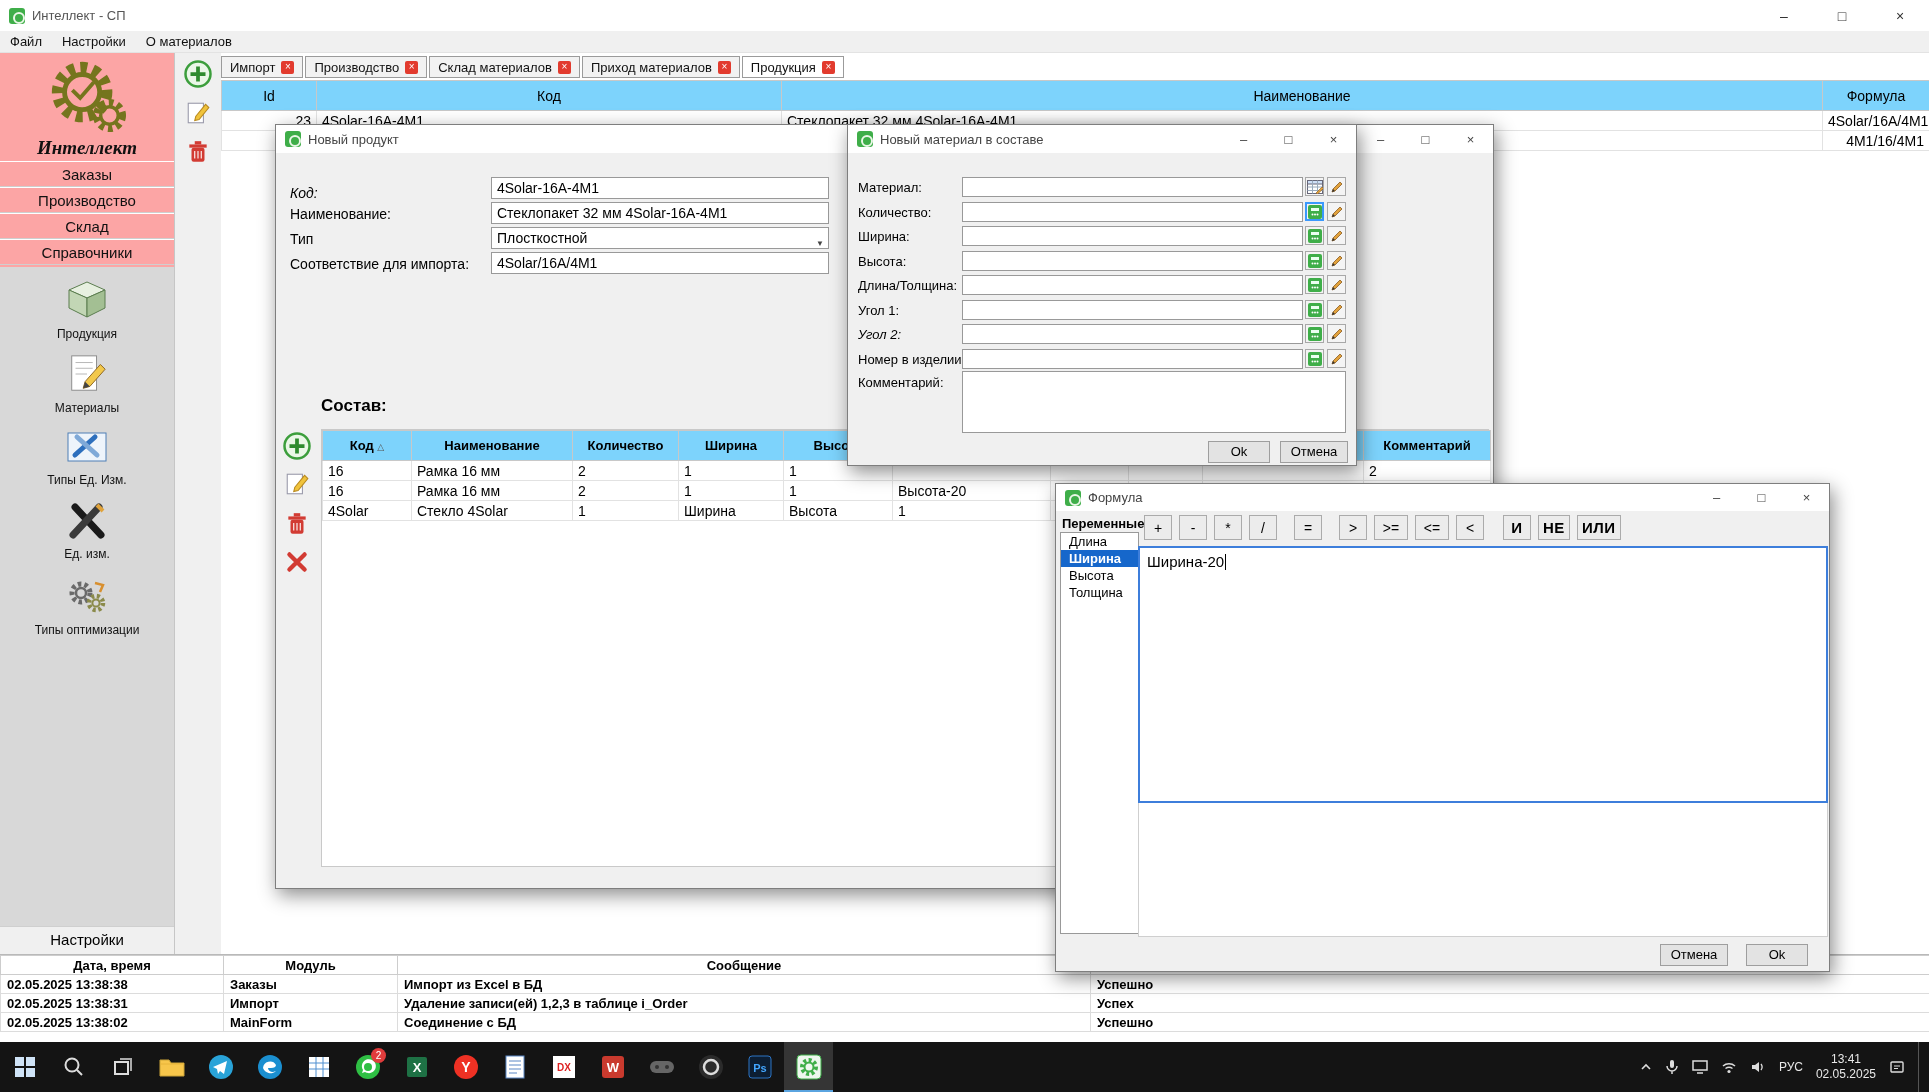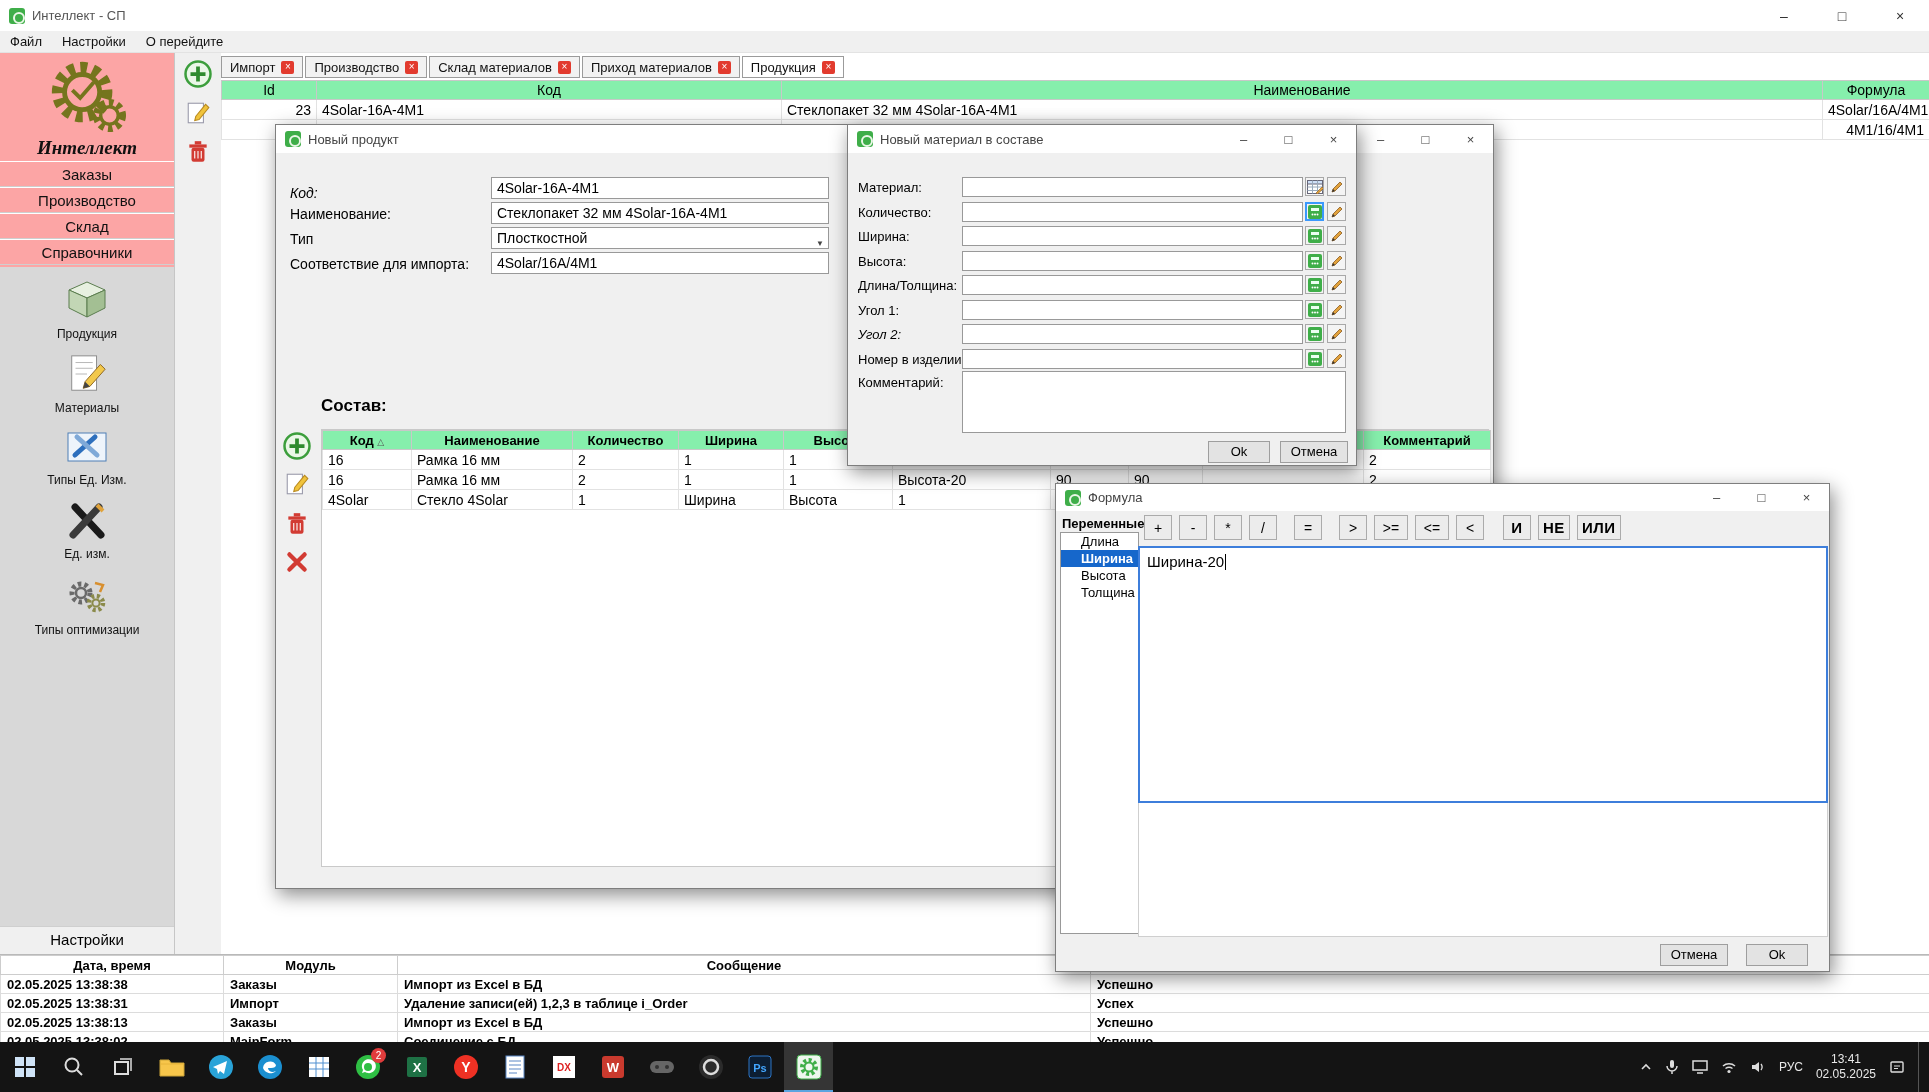--- a/index.html
+++ b/index.html
@@ -31,21 +31,21 @@
   
   .toolstrip { position:absolute; left:175px; top:53px; width:46px; height:901px; background:#f0f0f0; }
   .tool-btn { width:36px; height:36px; margin:3px auto; display:flex; align-items:center; justify-content:center; }
   .content { position:absolute; left:221px; top:53px; width:1708px; height:901px; background:#fff; }
   .tabbar { position:absolute; left:0; top:3px; height:22px; display:flex; }
   .tab { display:flex; align-items:center; gap:6px; padding:0 8px; border:1px solid #9b9b9b; background:#f2f2f2; font-size:13px; margin-right:2px; color:#111; }
   .tab.active { background:#fff; }
   .tab-close { width:13px; height:13px; background:#e23b2e; color:#fff; font-size:10px; line-height:12px; text-align:center; border-radius:2px; }
 
   table.grid { border-collapse:collapse; table-layout:fixed; background:#fff; }
-  .grid th { border:1px solid #c8c8c8; font-weight:normal; font-size:14px; height:19px; background:#86efac; overflow:hidden; white-space:nowrap; }
+  .grid th { border:1px solid #c8c8c8; font-weight:normal; font-size:14px; height:30px; background:#7dd3fc; overflow:hidden; white-space:nowrap; }
   .grid td { border:1px solid #e2e2e2; font-size:14px; height:20px; padding:0 5px; white-space:nowrap; overflow:hidden; color:#000; }
   .ta-r { text-align:right; } .ta-l { text-align:left; }
 
   
   .log-wrap { position:absolute; left:0; top:954px; width:1929px; height:88px; overflow:hidden; background:#fff; border-top:1px solid #b9b9b9; }
   .log th { border:1px solid #cdcdcd; font-size:13px; font-weight:bold; height:19px; background:#fff; }
   .log td { border:1px solid #dcdcdc; font-size:13px; font-weight:bold; height:19px; padding:0 6px; white-space:nowrap; overflow:hidden; }
 
   
   .dialog { position:absolute; background:#f0f0f0; border:1px solid #7e7e7e; box-shadow:3px 6px 18px rgba(0,0,0,.45); }
@@ -55,21 +55,21 @@
   .tlabel { position:absolute; font-size:14px; color:#000; white-space:nowrap; }
   .tinput { position:absolute; height:22px; border:1px solid #999; background:#fff; font-size:14px; padding:0 5px; font-family:inherit; color:#000; }
   .sel-box { position:absolute; height:22px; border:1px solid #999; background:#fff; font-size:14px; padding:0 18px 0 5px; line-height:20px; color:#000; }
   .sel-box .arrow { position:absolute; right:4px; top:6px; font-size:8px; color:#444; }
   .btn { position:absolute; height:22px; background:#e3e3e3; border:1px solid #9e9e9e; font-size:13px; text-align:center; line-height:20px; color:#000; font-family:inherit; }
   .mini-btn { position:absolute; width:19px; height:19px; background:#f4f4f4; border:1px solid #a8a8a8; display:flex; align-items:center; justify-content:center; }
   .mini-btn.focused { border:2px solid #3b99fc; }
 
   
   .listbox { position:absolute; background:#fff; border:1px solid #999; font-size:13px; overflow:hidden; }
-  .list-item { height:17px; line-height:17px; padding:0 20px; color:#000; }
+  .list-item { height:17px; line-height:17px; padding:0 8px; color:#000; }
   .list-item.sel { background:#1667cb; color:#fff; font-weight:bold; }
   .op { height:25px; min-width:28px; background:#ececec; border:1px solid #ababab; font-size:14px; color:#000; font-family:inherit; padding:0 4px; }
   .op-word { font-weight:bold; letter-spacing:.5px; font-size:15px; }
   .editor { position:absolute; background:#fff; border:2px solid #3d7edb; font-size:15px; padding:5px 7px; color:#000; }
   .caret { display:inline-block; width:1px; height:16px; background:#000; vertical-align:-3px; margin-left:1px; }
 
   
   .taskbar { position:absolute; left:0; top:1042px; width:1929px; height:50px; background:#141414; display:flex; align-items:stretch; z-index:100; }
   .tb-slot { width:49px; display:flex; align-items:center; justify-content:center; position:relative; }
   .tb-slot.active { background:rgba(255,255,255,.14); box-shadow:inset 0 -2px 0 #5aa4e0; }
@@ -96,21 +96,21 @@
       <div class="win-controls">
         <div class="win-btn">–</div>
         <div class="win-btn">□</div>
         <div class="win-btn">×</div>
       </div>
     </div>
 
     <div class="menubar">
       <div class="menu-item">Файл</div>
       <div class="menu-item">Настройки</div>
-      <div class="menu-item">О перейдите</div>
+      <div class="menu-item">О материалов</div>
     </div>
 
     <div class="sidebar">
       <div class="logo-wrap">
         <svg width="92" height="82" viewBox="0 0 90 84">
           <circle cx="40" cy="38" r="25" fill="none" stroke="#75751d" stroke-width="12" stroke-dasharray="7 5.8"></circle>
           <circle cx="40" cy="38" r="18" fill="none" stroke="#75751d" stroke-width="5"></circle>
           <circle cx="68" cy="62" r="13" fill="none" stroke="#75751d" stroke-width="8" stroke-dasharray="4.6 4"></circle>
           <circle cx="68" cy="62" r="9" fill="none" stroke="#75751d" stroke-width="3.5"></circle>
           <path d="M30 36l8 8 14-16" stroke="#75751d" stroke-width="4" fill="none"></path>
@@ -272,26 +272,20 @@
             <td>02.05.2025 13:38:38</td>
             <td>Заказы</td>
             <td>Импорт из Excel в БД</td>
             <td>Успешно</td>
           </tr>
           <tr>
             <td>02.05.2025 13:38:31</td>
             <td>Импорт</td>
             <td>Удаление записи(ей) 1,2,3 в таблице i_Order</td>
             <td>Успех</td>
-          </tr>
-          <tr>
-            <td>02.05.2025 13:38:13</td>
-            <td>Заказы</td>
-            <td>Импорт из Excel в БД</td>
-            <td>Успешно</td>
           </tr>
           <tr>
             <td>02.05.2025 13:38:02</td>
             <td>MainForm</td>
             <td>Соединение с БД</td>
             <td>Успешно</td>
           </tr>
         </tbody>
       </table>
     </div>

